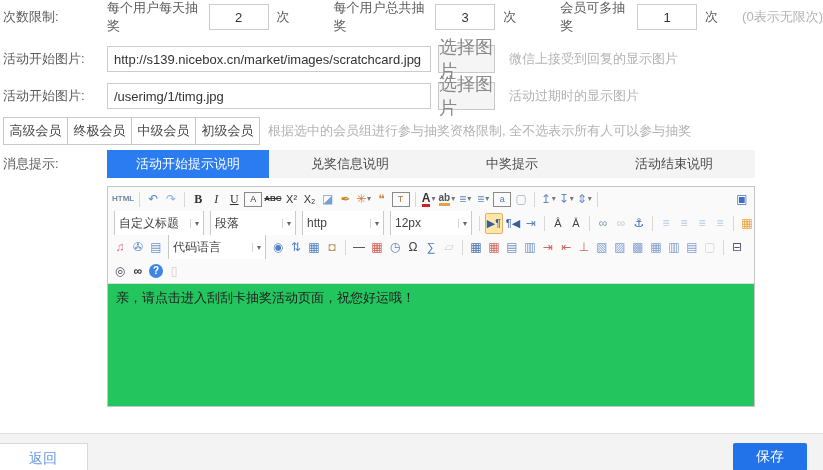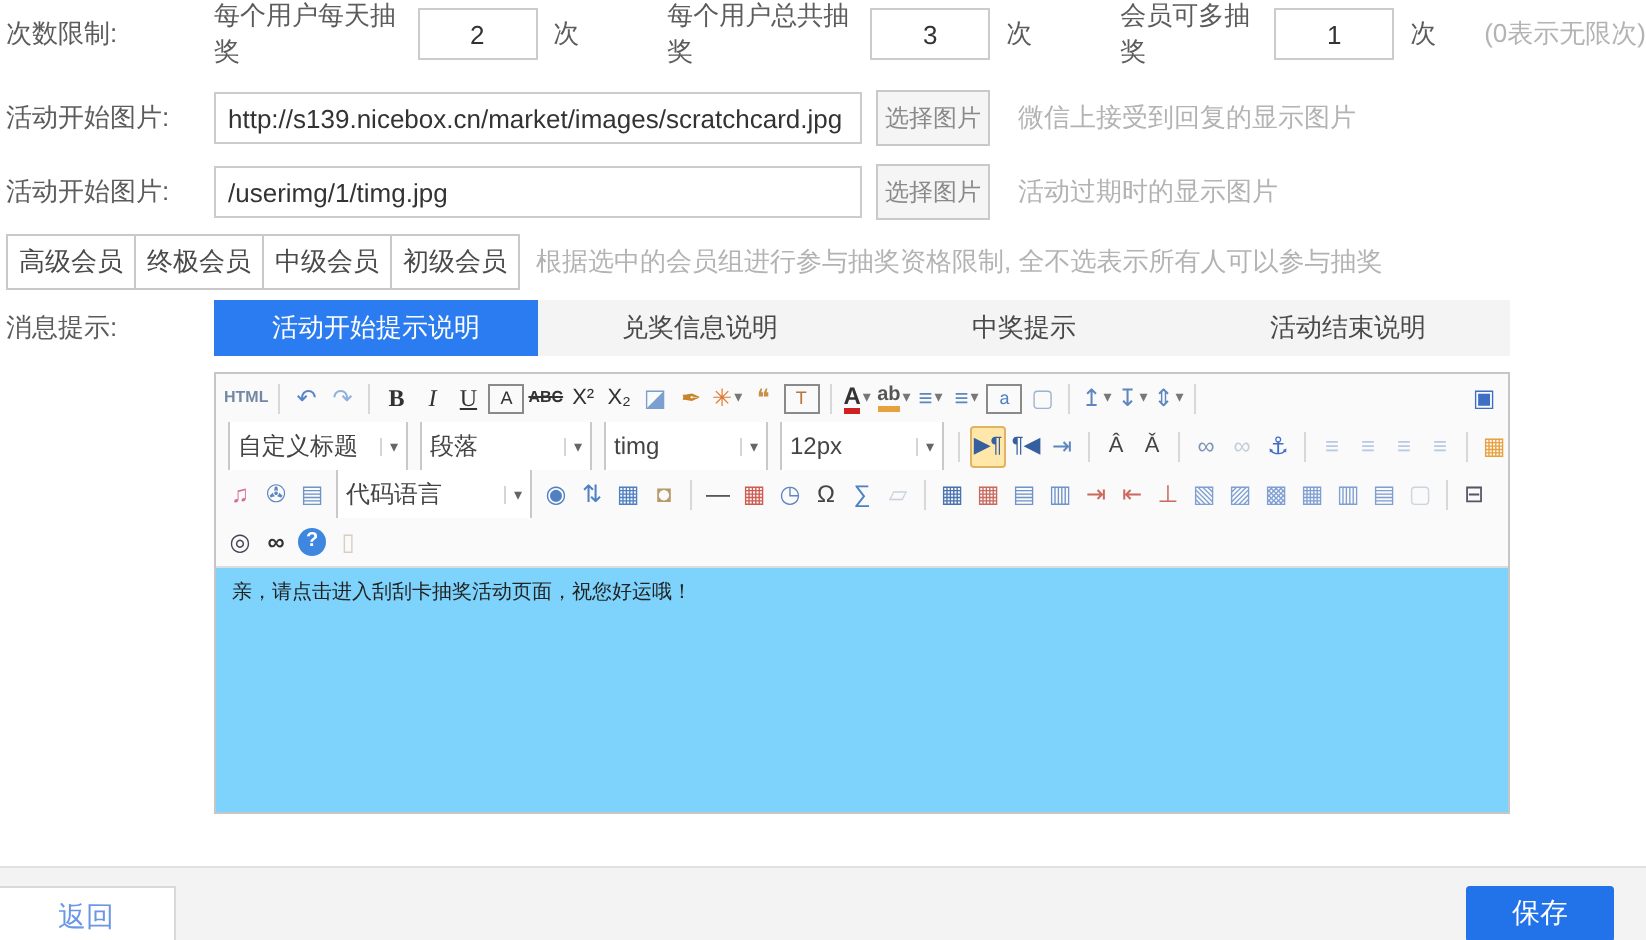--- a/index.html
+++ b/index.html
@@ -10,21 +10,21 @@
   .row{position:absolute;left:3px;display:flex;align-items:center}
   .lbl{width:104px;flex:none;color:#5c5c5c}
   .hint{color:#b3b3b3;margin-left:14px;white-space:nowrap}
   
   .num-input{width:54px;height:22px;border:1px solid #ccc;text-align:center;font-size:13px;color:#333;margin:0 8px;outline:none}
   .unit{color:#5c5c5c}
   .limit-group{display:flex;align-items:center}
   .limit-group+.limit-group{margin-left:44px}
   
   .url-input{width:310px;height:24px;border:1px solid #ccc;padding:0 6px;font-size:13px;color:#333;outline:none}
-  .pick-btn{margin-left:7px;width:55px;height:26px;background:#f5f5f5;border:1px solid #c9c9c9;color:#8a8a8a;font-size:12px;display:flex;align-items:center;justify-content:center;cursor:pointer}
+  .pick-btn{margin-left:7px;width:55px;height:26px;background:#f5f5f5;border:1px solid #c9c9c9;color:#8a8a8a;font-size:18px;display:flex;align-items:center;justify-content:center;cursor:pointer}
   
   .seg{display:inline-flex;border:1px solid #c9c9c9;background:#fff}
   .seg-btn{width:63px;height:26px;line-height:26px;text-align:center;color:#4a4a4a;cursor:pointer}
   .seg-btn+.seg-btn{border-left:1px solid #c9c9c9}
   
   #tabs{position:absolute;left:107px;top:150px;width:648px;height:28px;display:flex;background:#f4f4f4}
   .tab{flex:1;text-align:center;line-height:28px;color:#4a4a4a;cursor:pointer;font-size:13px}
   .tab.active{background:var(--accent,#2b7cf0);color:#fff}
   
   #editor{position:absolute;left:107px;top:186px;width:646px;height:219px;border:1px solid #c6c6c6;display:flex;flex-direction:column;background:#fff}
@@ -40,21 +40,21 @@
   .tsel{display:inline-flex;align-items:center;justify-content:space-between;height:20px;border:1px solid #c9c9c9;background:#fff;margin:0 3px;padding:12px 4px;font-size:12px;color:#444;cursor:pointer;border-radius:2px;flex:none}
   .tsel .caret{font-size:8px;color:#666;border-left:1px solid #d5d5d5;padding-left:4px;margin-left:4px}
   .serif{font-family:"Liberation Serif","DejaVu Serif",serif}
   .bold{font-weight:bold}.italic{font-style:italic}.underl .g{text-decoration:underline}
   .strike .g{text-decoration:line-through}
   .tiny{font-size:8px;font-weight:bold}.small{font-size:11px}
   .boxed .g{border:1px solid #8a8a8a;font-size:9px;min-width:14px;height:13px;line-height:13px;text-align:center;padding:0 1px}
   .fontcolor .g{border-bottom:3px solid #cc2222;line-height:12px;font-weight:bold}
   .hl .g{border-bottom:3px solid #e8a13f;line-height:11px;font-size:10px;font-weight:bold}
   .round .g{background:#3f86e0;color:#fff;width:14px;height:14px;line-height:14px;border-radius:50%;font-size:10px;font-weight:bold;text-align:center}
-  #econtent{flex:1;padding:5px 8px;font-size:10px;color:#222;background:#7dd3fc;overflow:hidden}
+  #econtent{flex:1;padding:5px 8px;font-size:13px;color:#222;background:#22c55e;overflow:hidden}
   
   #footer{position:absolute;left:0;top:433px;width:823px;height:37px;background:#f3f3f3;border-top:1px solid #e0e0e0}
   #back-btn{position:absolute;left:-2px;top:9px;width:88px;height:30px;background:#fff;border:1px solid #d9d9d9;color:var(--backtext,#6a96e8);font-size:14px;display:flex;align-items:center;justify-content:center;cursor:pointer}
   #save-btn{position:absolute;left:733px;top:9px;width:74px;height:28px;background:var(--save,#2273e9);color:#fff;font-size:14px;display:flex;align-items:center;justify-content:center;cursor:pointer;border-radius:2px}
 </style>
 </head>
 <body>
 
 <div class="row" id="row-limits" style="top:4px;height:26px">
   <div class="lbl">次数限制:</div>
@@ -206,21 +206,21 @@
     <div class="tb">
         <span class="tsel" style="width: 80px;">
           <span>自定义标题</span>
           <span class="caret">▾</span>
         </span>
         <span class="tsel" style="width: 76px;">
           <span>段落</span>
           <span class="caret">▾</span>
         </span>
         <span class="tsel" style="width: 72px;">
-          <span>timg</span>
+          <span>http</span>
           <span class="caret">▾</span>
         </span>
         <span class="tsel" style="width: 72px;">
           <span>12px</span>
           <span class="caret">▾</span>
         </span>
         <span class="sep"></span>
         <span class="ti small act">
           <span class="g" style="color: rgb(53, 95, 158);">▶¶</span>
         </span>

